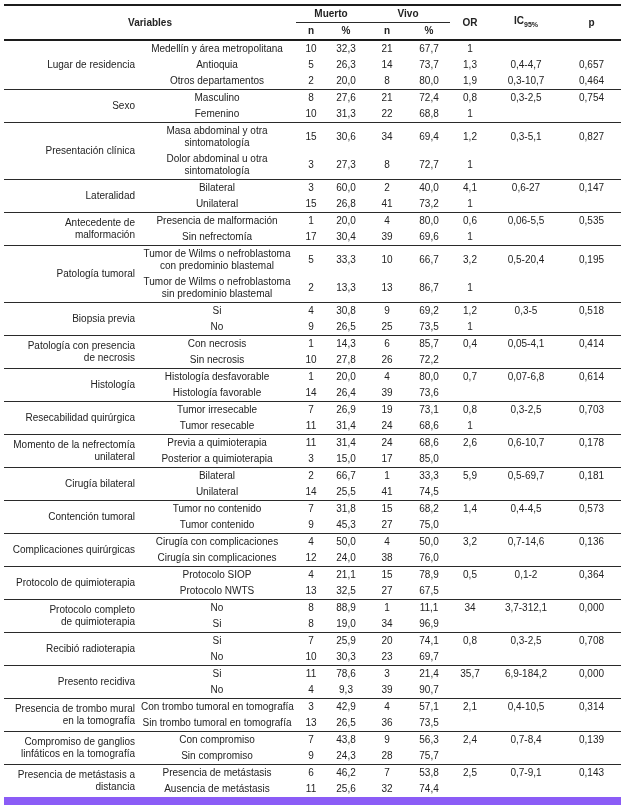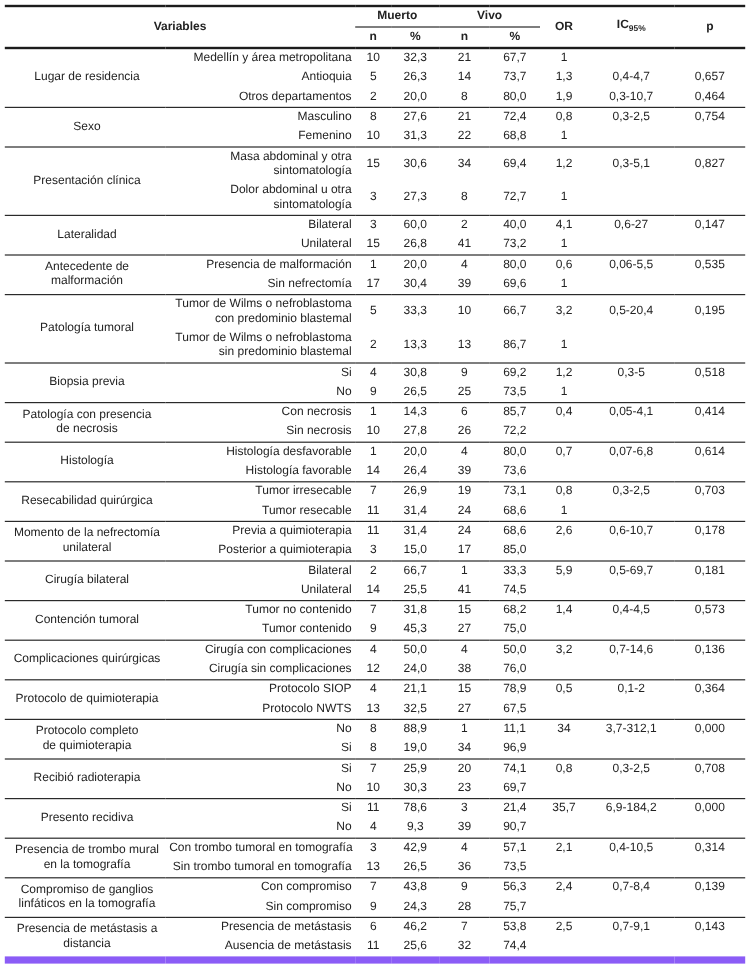--- a/index.html
+++ b/index.html
@@ -12,21 +12,21 @@
     font-family: "Liberation Sans", "DejaVu Sans", sans-serif;
   }
   .page {
     padding: 4px 3px 3px 4px;
   }
   table.stat-table {
     width: 617px;
     border-collapse: collapse;
     table-layout: fixed;
     border-top: 2px solid #1c1c1c;
-    border-bottom: 6px solid #8b5cf6;
+    border-bottom: 8px solid #8b5cf6;
     color: #232323;
   }
   col.c-cat  { width: 134px; }
   col.c-lab  { width: 158px; }
   col.c-n1   { width: 30px; }
   col.c-p1   { width: 40px; }
   col.c-n2   { width: 42px; }
   col.c-p2   { width: 42px; }
   col.c-or   { width: 40px; }
   col.c-ic   { width: 72px; }
@@ -44,26 +44,26 @@
   thead th.underline { border-bottom: 1px solid #2a2a2a; }
   thead sub { font-size: 7px; }
 
   td {
     font-size: 10px;
     line-height: 12px;
     padding: 2px 3px;
     vertical-align: middle;
   }
   td.cat {
-    text-align: center;
+    text-align: right;
     padding-left: 6px;
     white-space: pre;
   }
   td.lab {
-    text-align: right;
+    text-align: center;
     padding-left: 3px;
     white-space: pre;
   }
   td.num {
     text-align: center;
     white-space: nowrap;
   }
   tr.group-start td { border-top: 1px solid #2a2a2a; }
 </style>
 </head>

